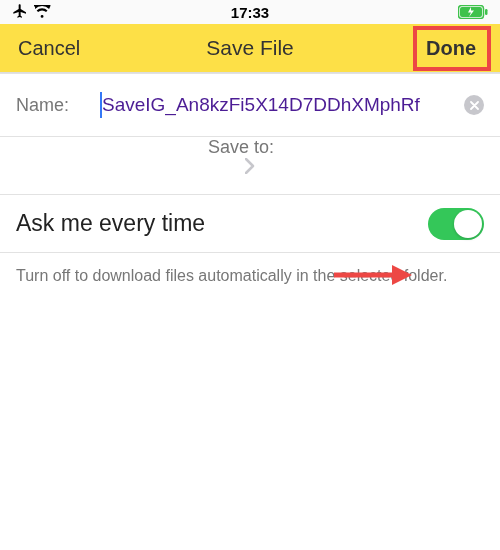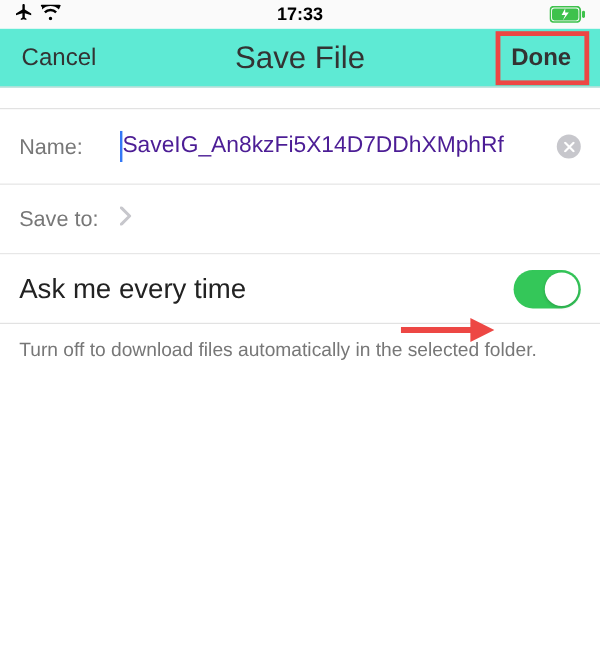--- a/index.html
+++ b/index.html
@@ -39,30 +39,30 @@
     .battery {
       display: flex;
       align-items: center;
     }
     .nav-bar {
       height: 49px;
       display: flex;
       align-items: center;
       justify-content: space-between;
       padding: 0 18px;
-      background: #5eead4;
+      background: #fde047;
       border-bottom: 1px solid #ddd;
     }
     .nav-cancel {
       font-size: 20px;
       color: #333;
       font-weight: 400;
     }
     .nav-title {
-      font-size: 26px;
+      font-size: 21px;
       color: #333;
       font-weight: 400;
       position: absolute;
       left: 50%;
       transform: translateX(-50%);
     }
     .nav-done-wrap {
       position: relative;
       display: flex;
       align-items: flex-end;
@@ -92,25 +92,26 @@
     }
     .row {
       display: flex;
       align-items: center;
       padding: 0 16px;
       background: #fff;
       border-bottom: 1px solid #e2e2e2;
     }
     .row-name {
       height: 64px;
-      margin-top: 17px;
+      margin-top: 0;
       border-top: 1px solid #e2e2e2;
     }
     .row-saveto {
       height: 58px;
+      flex-direction: column;
     }
     .row-toggle {
       height: 58px;
     }
     .label {
       font-size: 18px;
       color: #777;
       width: 84px;
     }
     .name-value-wrap {

